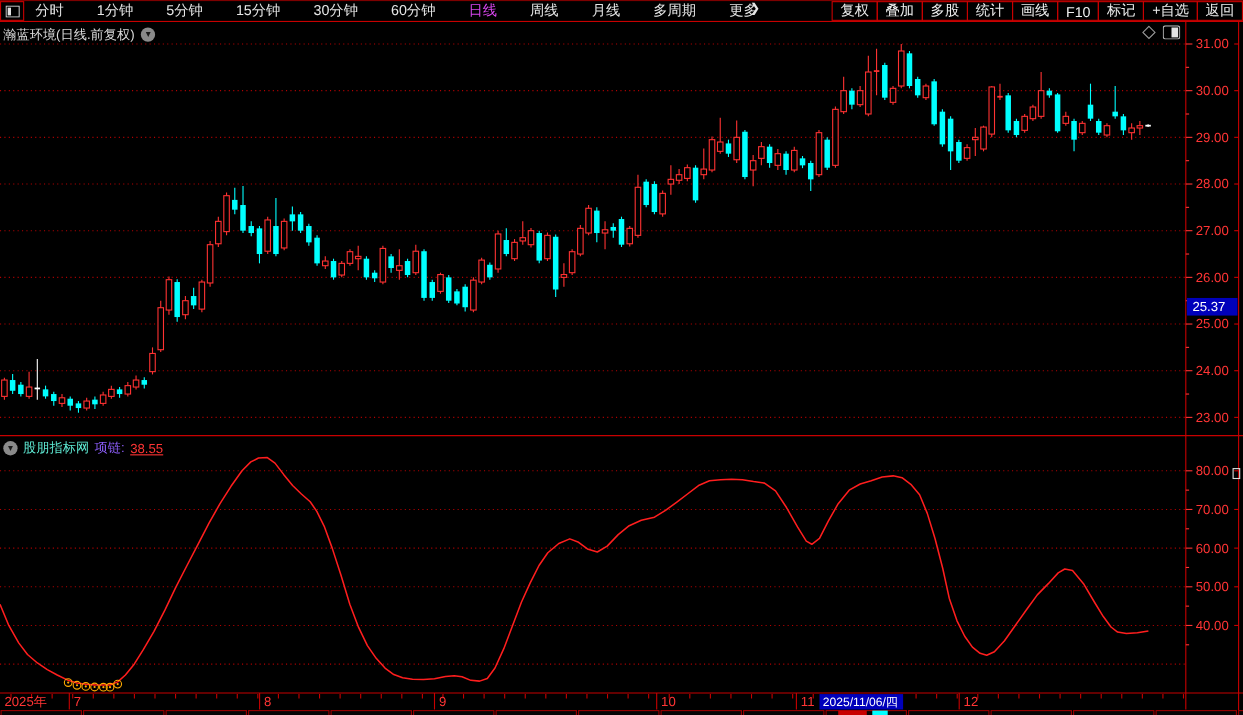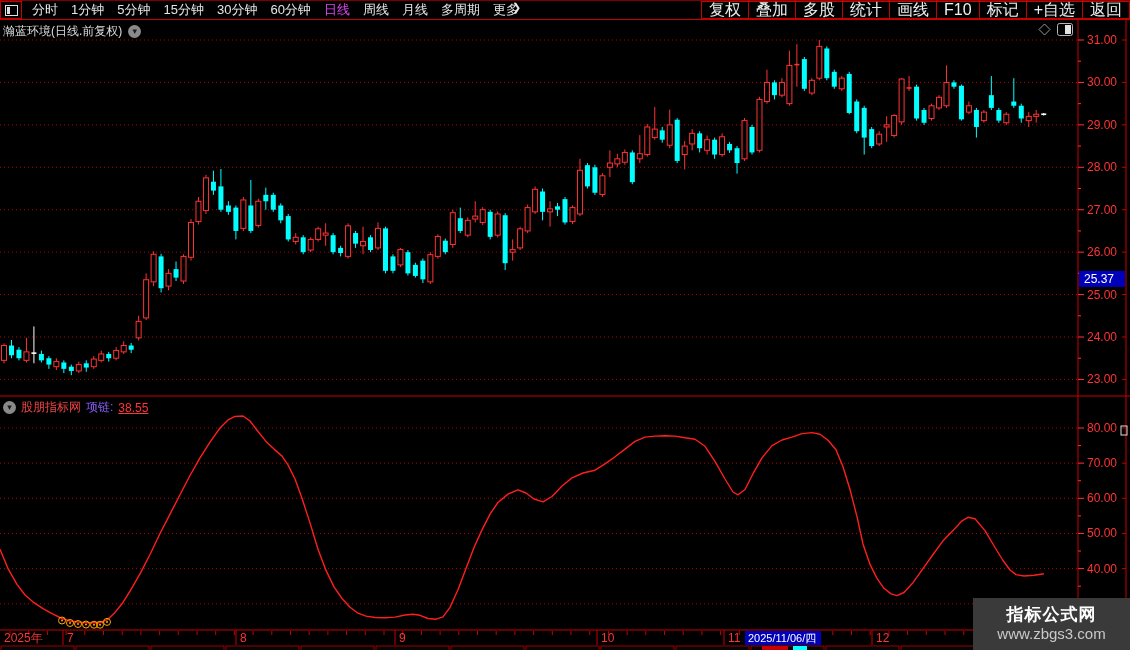--- a/index.html
+++ b/index.html
@@ -5,35 +5,35 @@
   html,body{margin:0;padding:0;background:#000;}
   .screen{position:relative;width:1130px;height:650px;background:#000;overflow:hidden;
           font-family:"Liberation Sans","DejaVu Sans",sans-serif;}
   #chart-svg{position:absolute;left:0;top:0;}
   
   .toolbar{position:absolute;left:0;top:0;width:1130px;height:20px;box-sizing:border-box;
            background:#000;border-top:1px solid #7d0000;border-bottom:1px solid #c80000;
            display:flex;align-items:stretch;z-index:6;}
   .tb-iconbox{width:22px;box-sizing:border-box;border:1px solid #c80000;display:flex;
               align-items:center;justify-content:center;flex:0 0 auto;}
-  .periods{display:flex;align-items:center;gap:13px;padding-left:10px;flex:0 0 auto;text-align:right;}
+  .periods{display:flex;align-items:center;gap:30px;padding-left:10px;flex:0 0 auto;text-align:right;}
   .period{color:#e6e6e6;font-size:13px;line-height:18px;cursor:default;white-space:nowrap;}
   .period.active{color:#d946ef;}
   .more-arrow{color:#e6e6e6;font-size:11px;margin-left:-7px;}
   .tb-spacer{flex:1 1 auto;}
   .actions{display:flex;align-items:stretch;flex:0 0 auto;}
   .action-btn{box-sizing:border-box;border:1px solid #c80000;margin-left:-1px;color:#efefef;
-              font-size:16px;display:flex;align-items:center;justify-content:center;
+              font-size:13px;display:flex;align-items:center;justify-content:center;
               padding:0 7px;white-space:nowrap;}
   
   .chart-title{position:absolute;left:3px;top:23px;display:flex;align-items:center;gap:6px;
                color:#dcdcdc;font-size:12px;z-index:5;}
   .ind-title{position:absolute;left:3px;top:399px;display:flex;align-items:center;gap:5px;
              font-size:12px;z-index:5;}
-  .ind-site{color:#ef4444;}
+  .ind-site{color:#5eead4;}
   .ind-name{color:#8b5cf6;}
   .ind-value{color:#ff3434;text-decoration:underline;}
   .chev-circle{width:13px;height:13px;border-radius:50%;background:#8a8a8a;color:#1a1a1a;
                font-size:9px;line-height:13px;text-align:center;display:inline-block;}
   .pane-icons{position:absolute;left:1038px;top:23px;display:flex;align-items:center;gap:6px;z-index:5;}
   
   .wm{position:absolute;left:973px;top:598px;width:157px;height:52px;background:#3a3a3a;
       display:flex;flex-direction:column;align-items:center;justify-content:center;z-index:7;}
   .wm-l1{color:#ffffff;font-size:17px;font-weight:bold;letter-spacing:1px;line-height:20px;}
   .wm-l2{color:#c9c9c9;font-size:15px;line-height:18px;}
@@ -559,17 +559,13 @@
     </svg>
   </div>
 
   <div class="ind-title">
     <span class="chev-circle">▾</span>
     <span class="ind-site">股朋指标网</span>
     <span class="ind-name">项链:</span>
     <span class="ind-value">38.55</span>
   </div>
 
-  <div class="wm">
-    <div class="wm-l1">指标公式网</div>
-    <div class="wm-l2">www.zbgs3.com</div>
-  </div>
 </div>
 
 </body></html>

